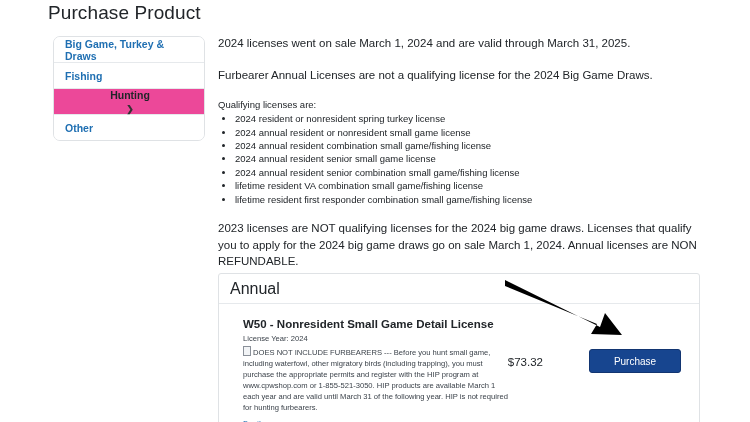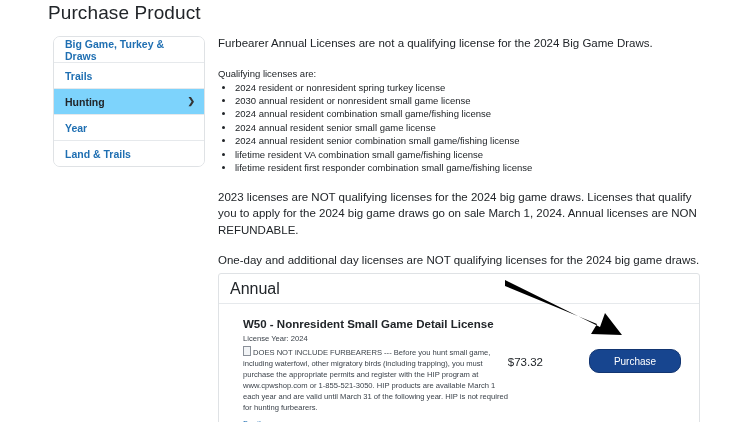--- a/index.html
+++ b/index.html
@@ -53,22 +53,23 @@
     font-weight: bold;
     color: #1f6fb2;
     border-bottom: 1px solid #e6e9ec;
     cursor: pointer;
     background: #fff;
   }
   .side-item:last-child {
     border-bottom: none;
   }
   .side-item.active {
-    background: #7dd3fc;
-    color: #212529;
+    background: #ec4899;
+    color: #212529;
+    flex-direction: column;
   }
   .side-item .chev {
     font-size: 9px;
     color: #333;
     line-height: 1;
   }
 
   
   .content {
     position: absolute;
@@ -172,21 +173,21 @@
     color: #212529;
   }
   .purchase-btn {
     position: absolute;
     right: 18px;
     top: 45px;
     width: 92px;
     height: 24px;
     background: #17458f;
     border: 1px solid #123571;
-    border-radius: 10px;
+    border-radius: 3px;
     color: #ffffff;
     font-size: 10px;
     font-family: "Liberation Sans", sans-serif;
     cursor: pointer;
     padding: 0;
   }
 
   
   .arrow {
     position: absolute;
@@ -203,43 +204,40 @@
 <div class="page">
 
   <div class="page-title">Purchase Product</div>
 
   <div class="sidebar">
     <div class="side-item">
       <span>Big Game, Turkey &amp; Draws</span>
       <span class="chev"></span>
     </div>
     <div class="side-item">
-      <span>Trails</span>
+      <span>Fishing</span>
       <span class="chev"></span>
     </div>
     <div class="side-item active">
       <span>Hunting</span>
       <span class="chev">❯</span>
     </div>
     <div class="side-item">
-      <span>Year</span>
+      <span>Other</span>
       <span class="chev"></span>
     </div>
-    <div class="side-item">
-      <span>Land &amp; Trails</span>
-      <span class="chev"></span>
-    </div>
   </div>
 
   <div class="content">
+    <p class="para">2024 licenses went on sale March 1, 2024 and are valid through March 31, 2025.</p>
     <p class="para bold">Furbearer Annual Licenses are not a qualifying license for the 2024 Big Game Draws.</p>
     <p class="small-lead">Qualifying licenses are:</p>
     <ul class="qual">
       <li>2024 resident or nonresident spring turkey license</li>
-      <li>2030 annual resident or nonresident small game license</li>
+      <li>2024 annual resident or nonresident small game license</li>
       <li>2024 annual resident combination small game/fishing license</li>
       <li>2024 annual resident senior small game license</li>
       <li>2024 annual resident senior combination small game/fishing license</li>
       <li>lifetime resident VA combination small game/fishing license</li>
       <li>lifetime resident first responder combination small game/fishing license</li>
     </ul>
     <p class="para block">2023 licenses are NOT qualifying licenses for the 2024 big game draws. Licenses that qualify you to apply for the 2024 big game draws go on sale March 1, 2024. Annual licenses are NON REFUNDABLE.</p>
     <p class="para block">One-day and additional day licenses are NOT qualifying licenses for the 2024 big game draws.</p>
   </div>
 

